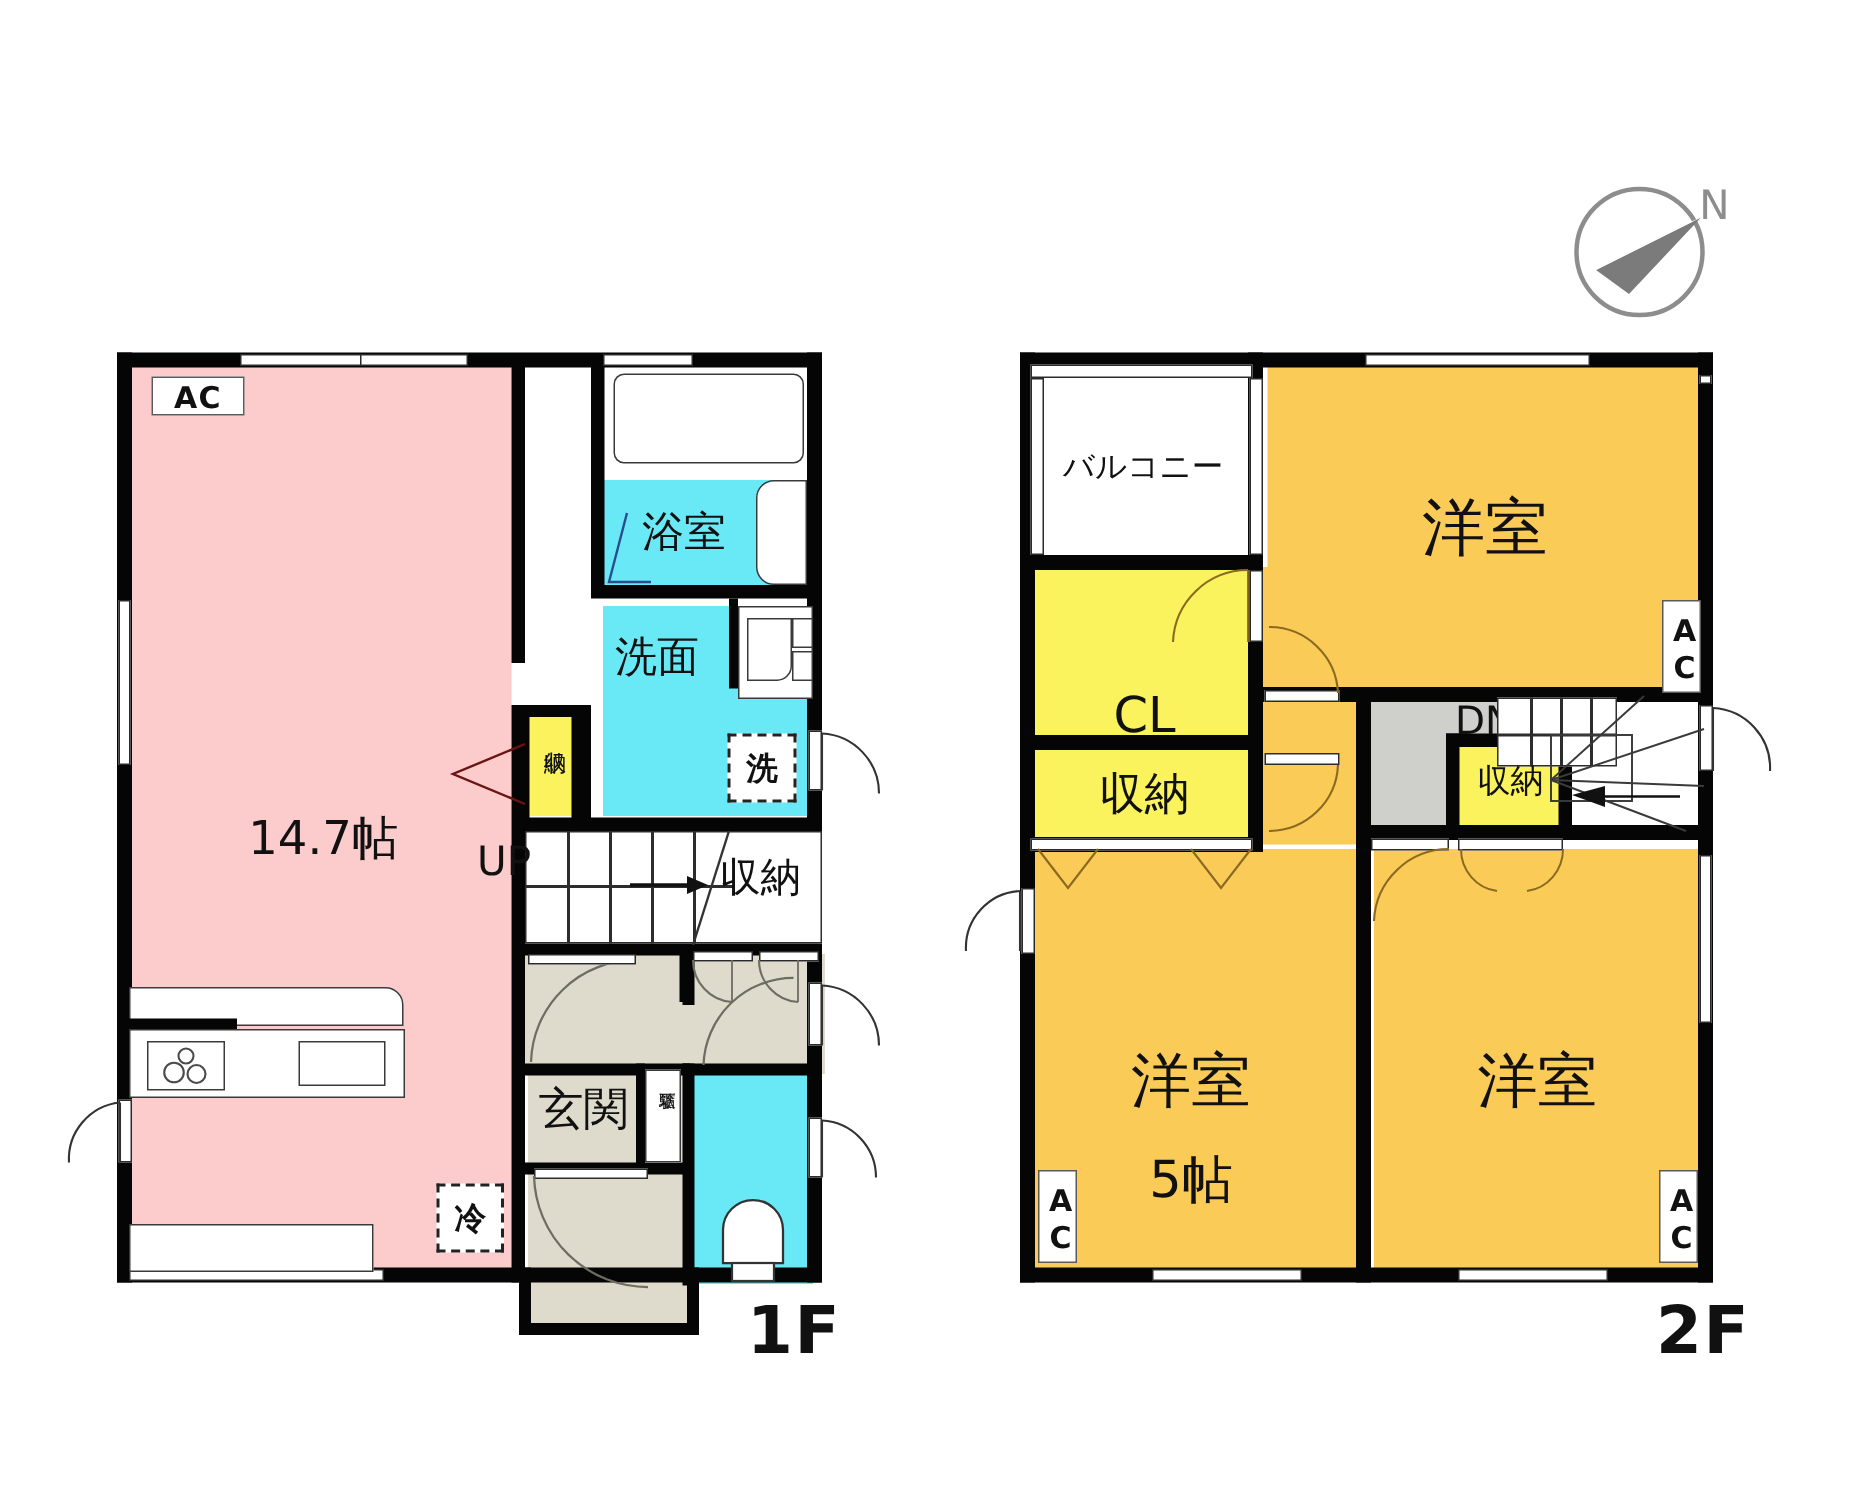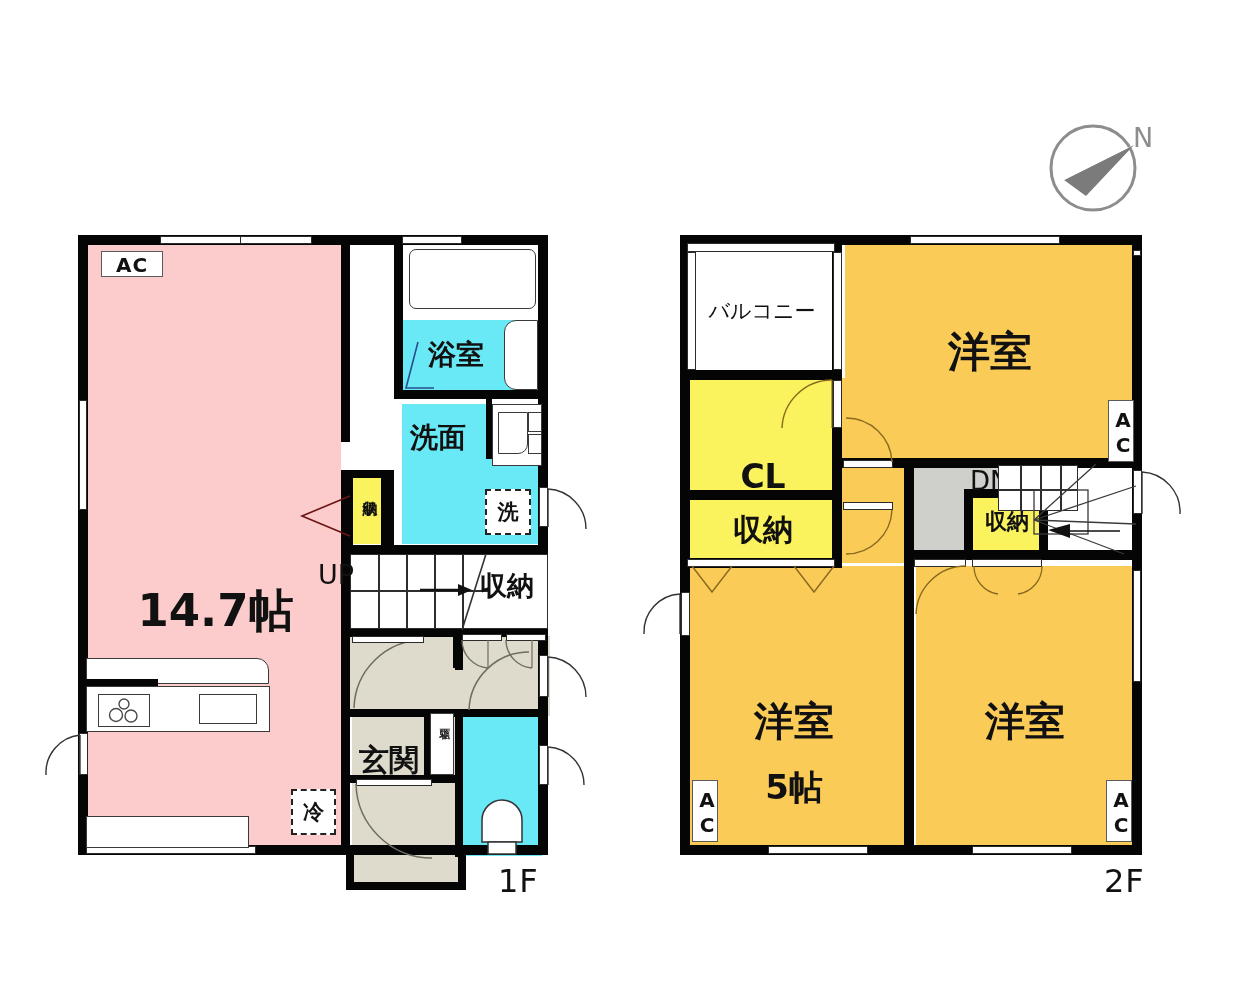--- a/index.html
+++ b/index.html
@@ -17,31 +17,31 @@
   .pink{background:#FCCBCB;}
   .orange{background:#FBCB58;}
   .yellow{background:#FAF35E;}
   .cyan{background:#69E9F6;}
   .gray{background:#CFCFCB;}
   .beige{background:#DEDACC;}
   .white{background:#ffffff;}
 
   
   .lbl{position:absolute;text-align:center;line-height:1.05;white-space:nowrap;
-       font-weight:700;color:#111;}
+       font-weight:400;color:#111;}
   .lbl.vert{writing-mode:vertical-rl;text-orientation:upright;}
   .lbl.norm{font-weight:400;}
 
   .tag{position:absolute;box-sizing:border-box;border:1.4px solid #5a5a5a;background:#ffffff;
        text-align:center;font-weight:700;color:#111;line-height:1;}
   .tag.v{writing-mode:vertical-rl;text-orientation:upright;letter-spacing:1px;}
   .dash{position:absolute;box-sizing:border-box;border:2px dashed #222;background:#ffffff;
         display:flex;align-items:center;justify-content:center;font-weight:700;color:#111;}
 
-  .floorlbl{position:absolute;font-size:32px;font-weight:400;color:#111;letter-spacing:1px;}
+  .floorlbl{position:absolute;font-size:44px;font-weight:700;color:#111;letter-spacing:1px;}
 
   .stair{position:absolute;box-sizing:border-box;border:1.4px solid #2d2d2d;background:#ffffff;}
   .step{position:absolute;background:#2d2d2d;}
 
   svg{display:block;overflow:visible;}
 
   .compass{position:absolute;}
 </style>
 </head>
 <body>
@@ -114,21 +114,21 @@
   </svg>
 
   <div class="thin" style="left:199px;top:694px;width:58px;height:30px;"></div>
 
   <div class="thin" style="left:86px;top:816px;width:163px;height:32px;"></div>
 
   <div class="dash" style="left:291px;top:789px;width:45px;height:46px;font-size:21px;">冷</div>
 
   <div class="tag" style="left:101px;top:251px;width:62px;height:26px;font-size:20px;line-height:26px;letter-spacing:1px;">AC</div>
 
-  <div class="lbl" style="left:128px;top:543px;width:175px;font-size:45px;margin-top:44px;">14.7帖</div>
+  <div class="lbl" style="left:128px;top:543px;width:175px;font-size:31px;">14.7帖</div>
 
   <svg style="position:absolute;left:300px;top:492px;" width="50" height="48">
     <path d="M50 4 L2 24 L50 44" fill="none" stroke="#6a1414" stroke-width="1.6"></path>
   </svg>
 
   <div class="lbl vert" style="left:356px;top:489px;width:22px;font-size:15px;line-height:1.1;">収納</div>
 
   <div class="thin" style="left:409px;top:249px;width:127px;height:60px;border-radius:7px;"></div>
   <div class="thin" style="left:504px;top:320px;width:34px;height:70px;border-radius:12px 0 0 12px;"></div>
   <div class="lbl" style="left:408px;top:340px;width:96px;font-size:28px;">浴室</div>
@@ -186,21 +186,21 @@
   <svg style="position:absolute;left:463px;top:652px;" width="66" height="62">
     <path d="M66 0 A60 60 0 0 0 6 58" fill="none" stroke="#6d6d62" stroke-width="1.5"></path>
   </svg>
 
   <div class="win" style="left:539px;top:655px;width:9px;height:42px;"></div>
   <svg style="position:absolute;left:548px;top:655px;" width="44" height="46">
     <path d="M0 2 A40 40 0 0 1 38 42" fill="none" stroke="#333" stroke-width="1.4"></path>
     <line x1="0" y1="2" x2="0" y2="42" stroke="#333" stroke-width="1.4"></line>
   </svg>
 
-  <div class="lbl" style="left:356px;top:724px;width:66px;font-size:30px;margin-top:20px;">玄関</div>
+  <div class="lbl" style="left:356px;top:724px;width:66px;font-size:30px;">玄関</div>
   <div class="thin" style="left:430px;top:713px;width:24px;height:62px;"></div>
   <div class="lbl vert" style="left:434px;top:720px;width:16px;font-size:11px;font-weight:400;">下駄箱</div>
 
   <div class="win" style="left:356px;top:779px;width:76px;height:7px;"></div>
   <svg style="position:absolute;left:356px;top:784px;" width="80" height="78">
     <path d="M0 0 A76 76 0 0 0 76 74" fill="none" stroke="#6d6d62" stroke-width="1.5"></path>
   </svg>
 
   <svg style="position:absolute;left:472px;top:794px;" width="60" height="62">
     <path d="M10 26 A20 20 0 0 1 50 26 L50 48 L10 48 Z" fill="#ffffff" stroke="#333" stroke-width="1.5"></path>

